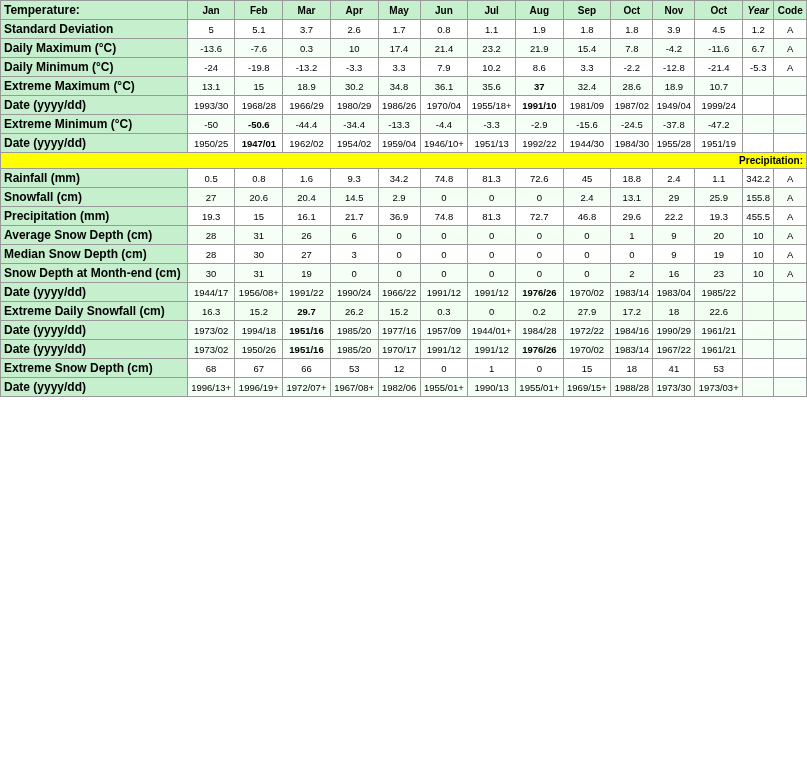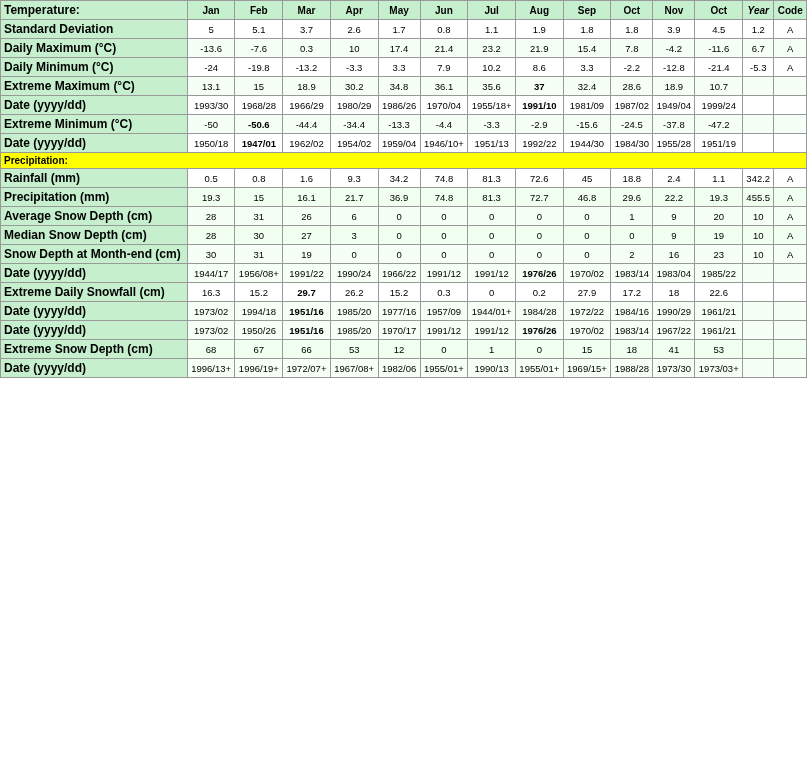--- a/index.html
+++ b/index.html
@@ -138,55 +138,72 @@
         <td class="data-cell">-2.9</td>
         <td class="data-cell">-15.6</td>
         <td class="data-cell">-24.5</td>
         <td class="data-cell">-37.8</td>
         <td class="data-cell">-47.2</td>
         <td class="data-cell"></td>
         <td class="data-cell"></td>
       </tr>
       <tr>
         <td class="row-header">Date (yyyy/dd)</td>
-        <td class="data-cell">1950/18</td>
+        <td class="data-cell">1950/25</td>
         <td class="data-cell" style="font-weight: bold;">1947/01</td>
         <td class="data-cell">1962/02</td>
         <td class="data-cell">1954/02</td>
         <td class="data-cell">1959/04</td>
         <td class="data-cell">1946/10+</td>
         <td class="data-cell">1951/13</td>
         <td class="data-cell">1992/22</td>
         <td class="data-cell">1944/30</td>
         <td class="data-cell">1984/30</td>
         <td class="data-cell">1955/28</td>
         <td class="data-cell">1951/19</td>
         <td class="data-cell"></td>
         <td class="data-cell"></td>
       </tr>
       <tr class="section-row">
-        <td colspan="15" style="background: rgb(255, 255, 0); font-weight: bold; text-align: left;">Precipitation:</td>
+        <td colspan="15" style="background: rgb(255, 255, 0); font-weight: bold; text-align: right;">Precipitation:</td>
       </tr>
       <tr>
         <td class="row-header">Rainfall (mm)</td>
         <td class="data-cell">0.5</td>
         <td class="data-cell">0.8</td>
         <td class="data-cell">1.6</td>
         <td class="data-cell">9.3</td>
         <td class="data-cell">34.2</td>
         <td class="data-cell">74.8</td>
         <td class="data-cell">81.3</td>
         <td class="data-cell">72.6</td>
         <td class="data-cell">45</td>
         <td class="data-cell">18.8</td>
         <td class="data-cell">2.4</td>
         <td class="data-cell">1.1</td>
         <td class="data-cell">342.2</td>
         <td class="data-cell">A</td>
       </tr>
+      <tr class="alt">
+        <td class="row-header">Snowfall (cm)</td>
+        <td class="data-cell">27</td>
+        <td class="data-cell">20.6</td>
+        <td class="data-cell">20.4</td>
+        <td class="data-cell">14.5</td>
+        <td class="data-cell">2.9</td>
+        <td class="data-cell">0</td>
+        <td class="data-cell">0</td>
+        <td class="data-cell">0</td>
+        <td class="data-cell">2.4</td>
+        <td class="data-cell">13.1</td>
+        <td class="data-cell">29</td>
+        <td class="data-cell">25.9</td>
+        <td class="data-cell">155.8</td>
+        <td class="data-cell">A</td>
+      </tr>
       <tr>
         <td class="row-header">Precipitation (mm)</td>
         <td class="data-cell">19.3</td>
         <td class="data-cell">15</td>
         <td class="data-cell">16.1</td>
         <td class="data-cell">21.7</td>
         <td class="data-cell">36.9</td>
         <td class="data-cell">74.8</td>
         <td class="data-cell">81.3</td>
         <td class="data-cell">72.7</td>

